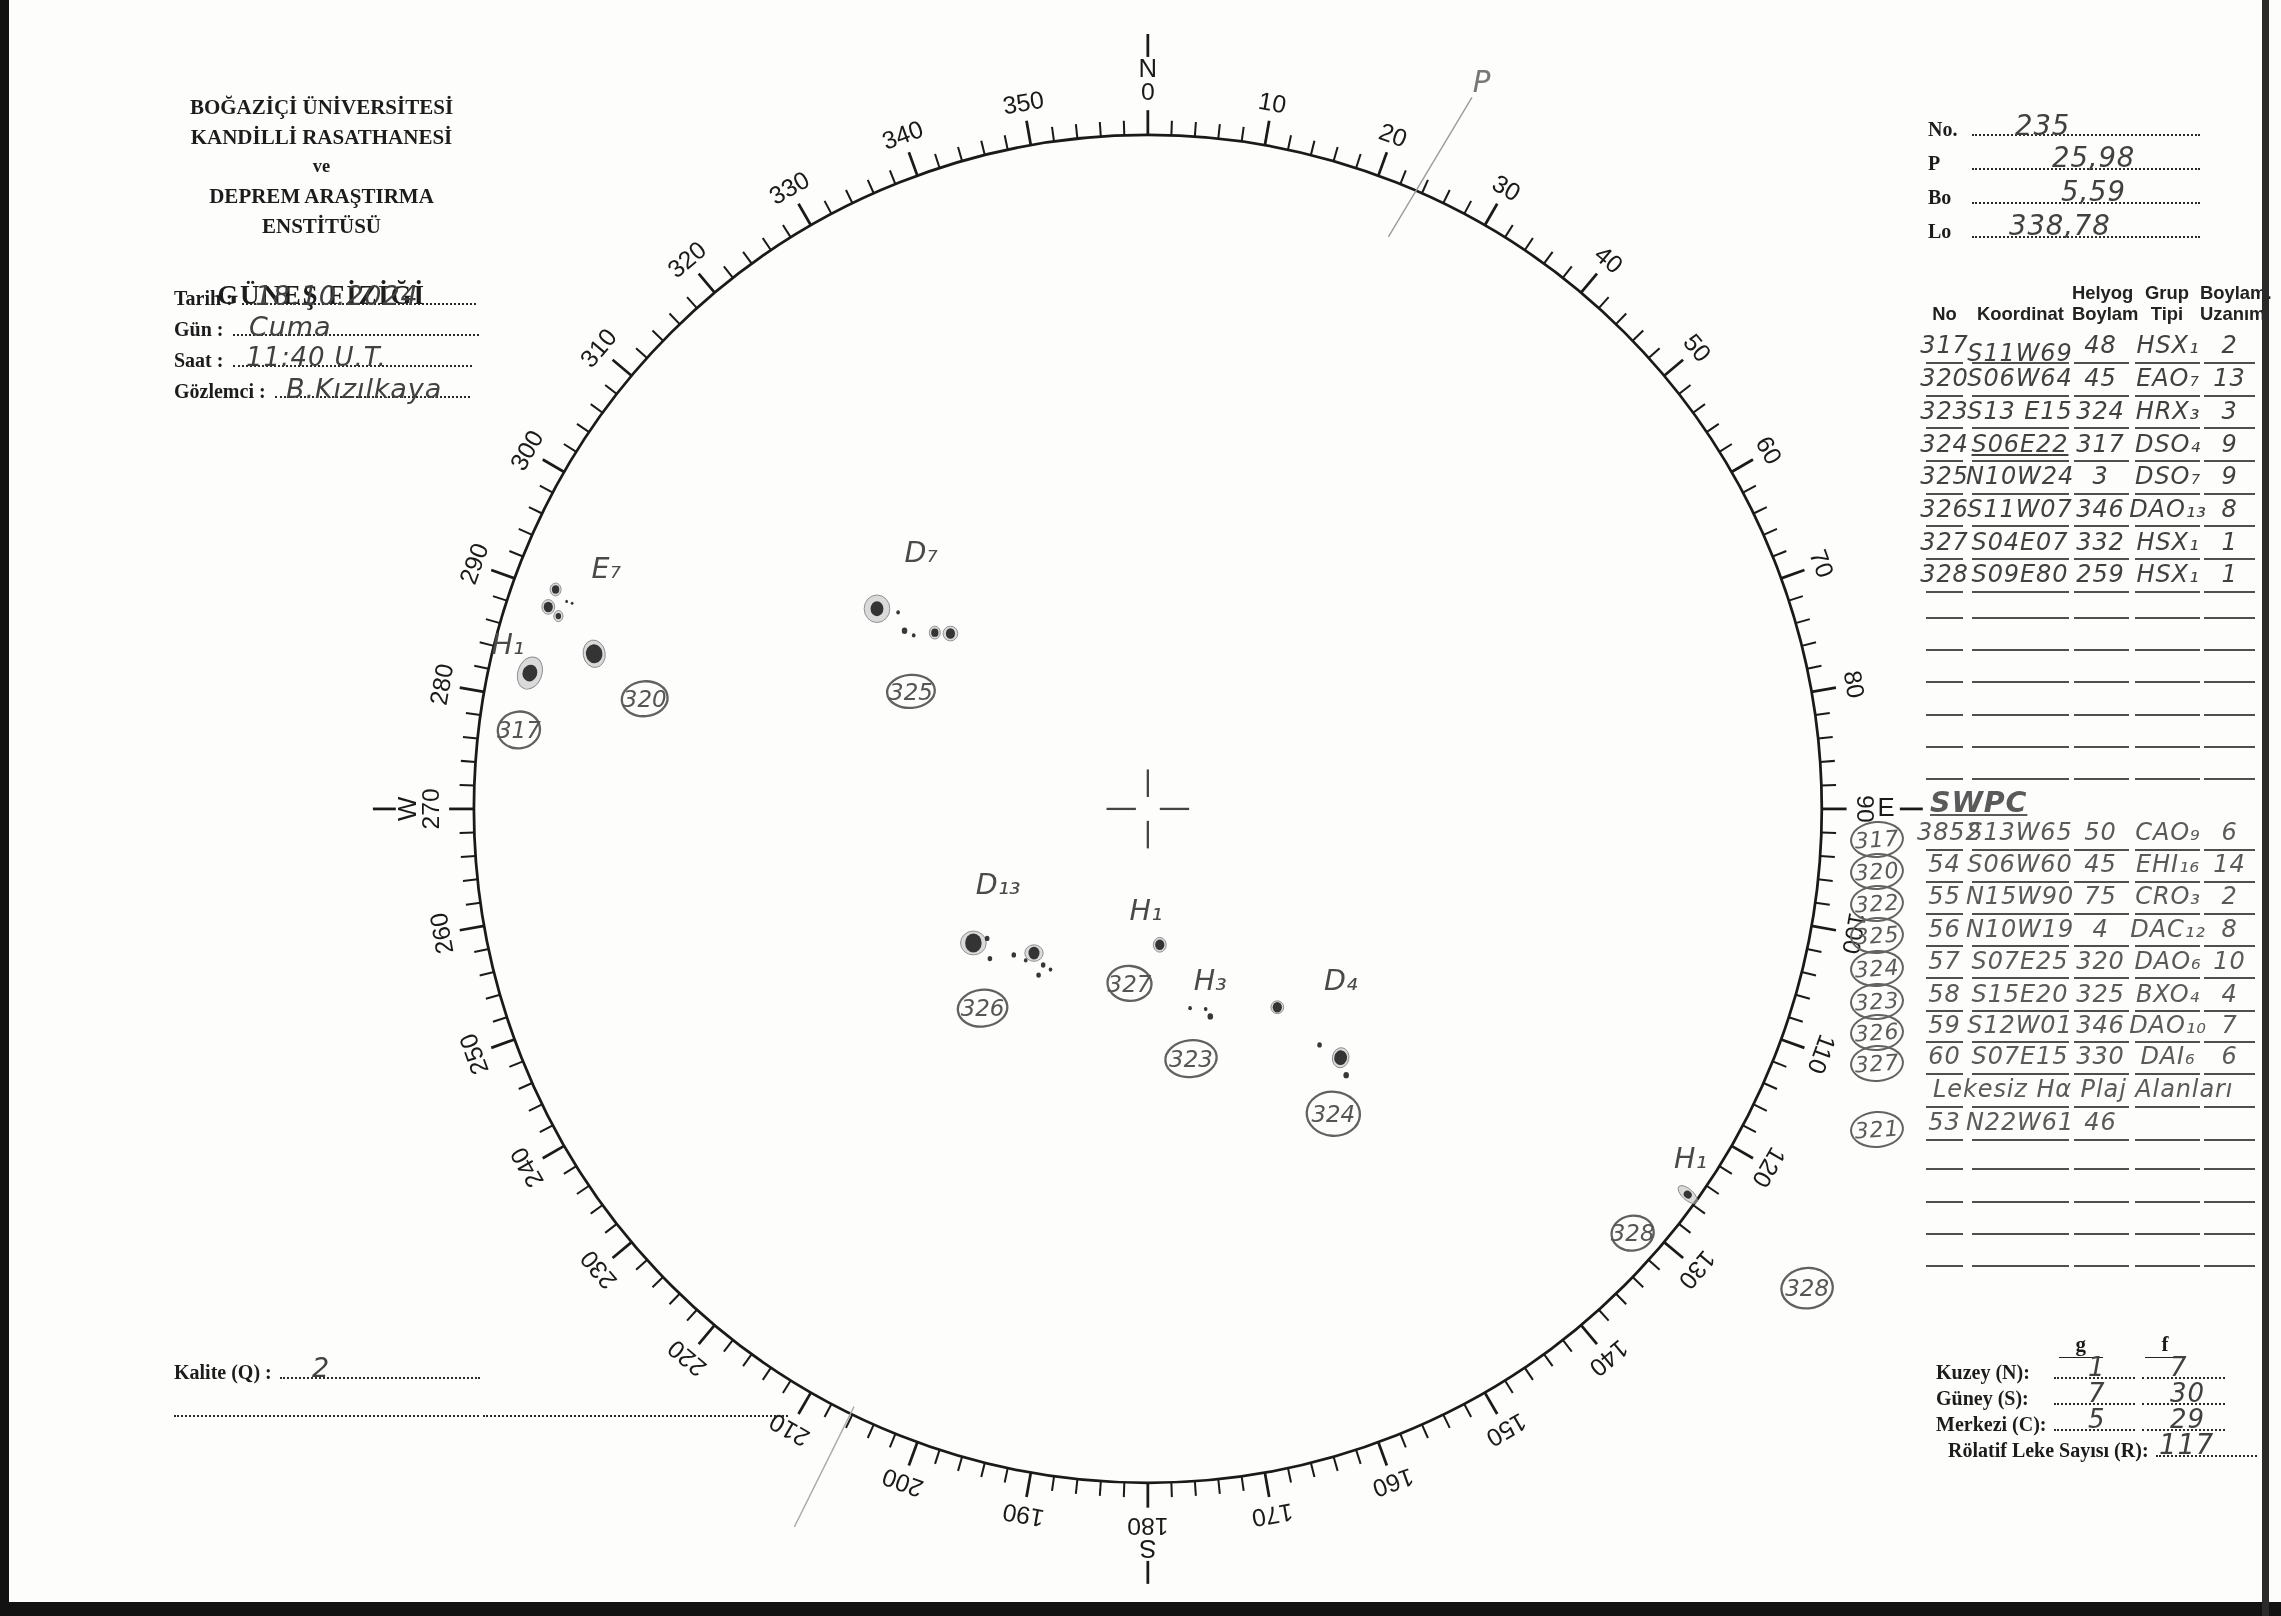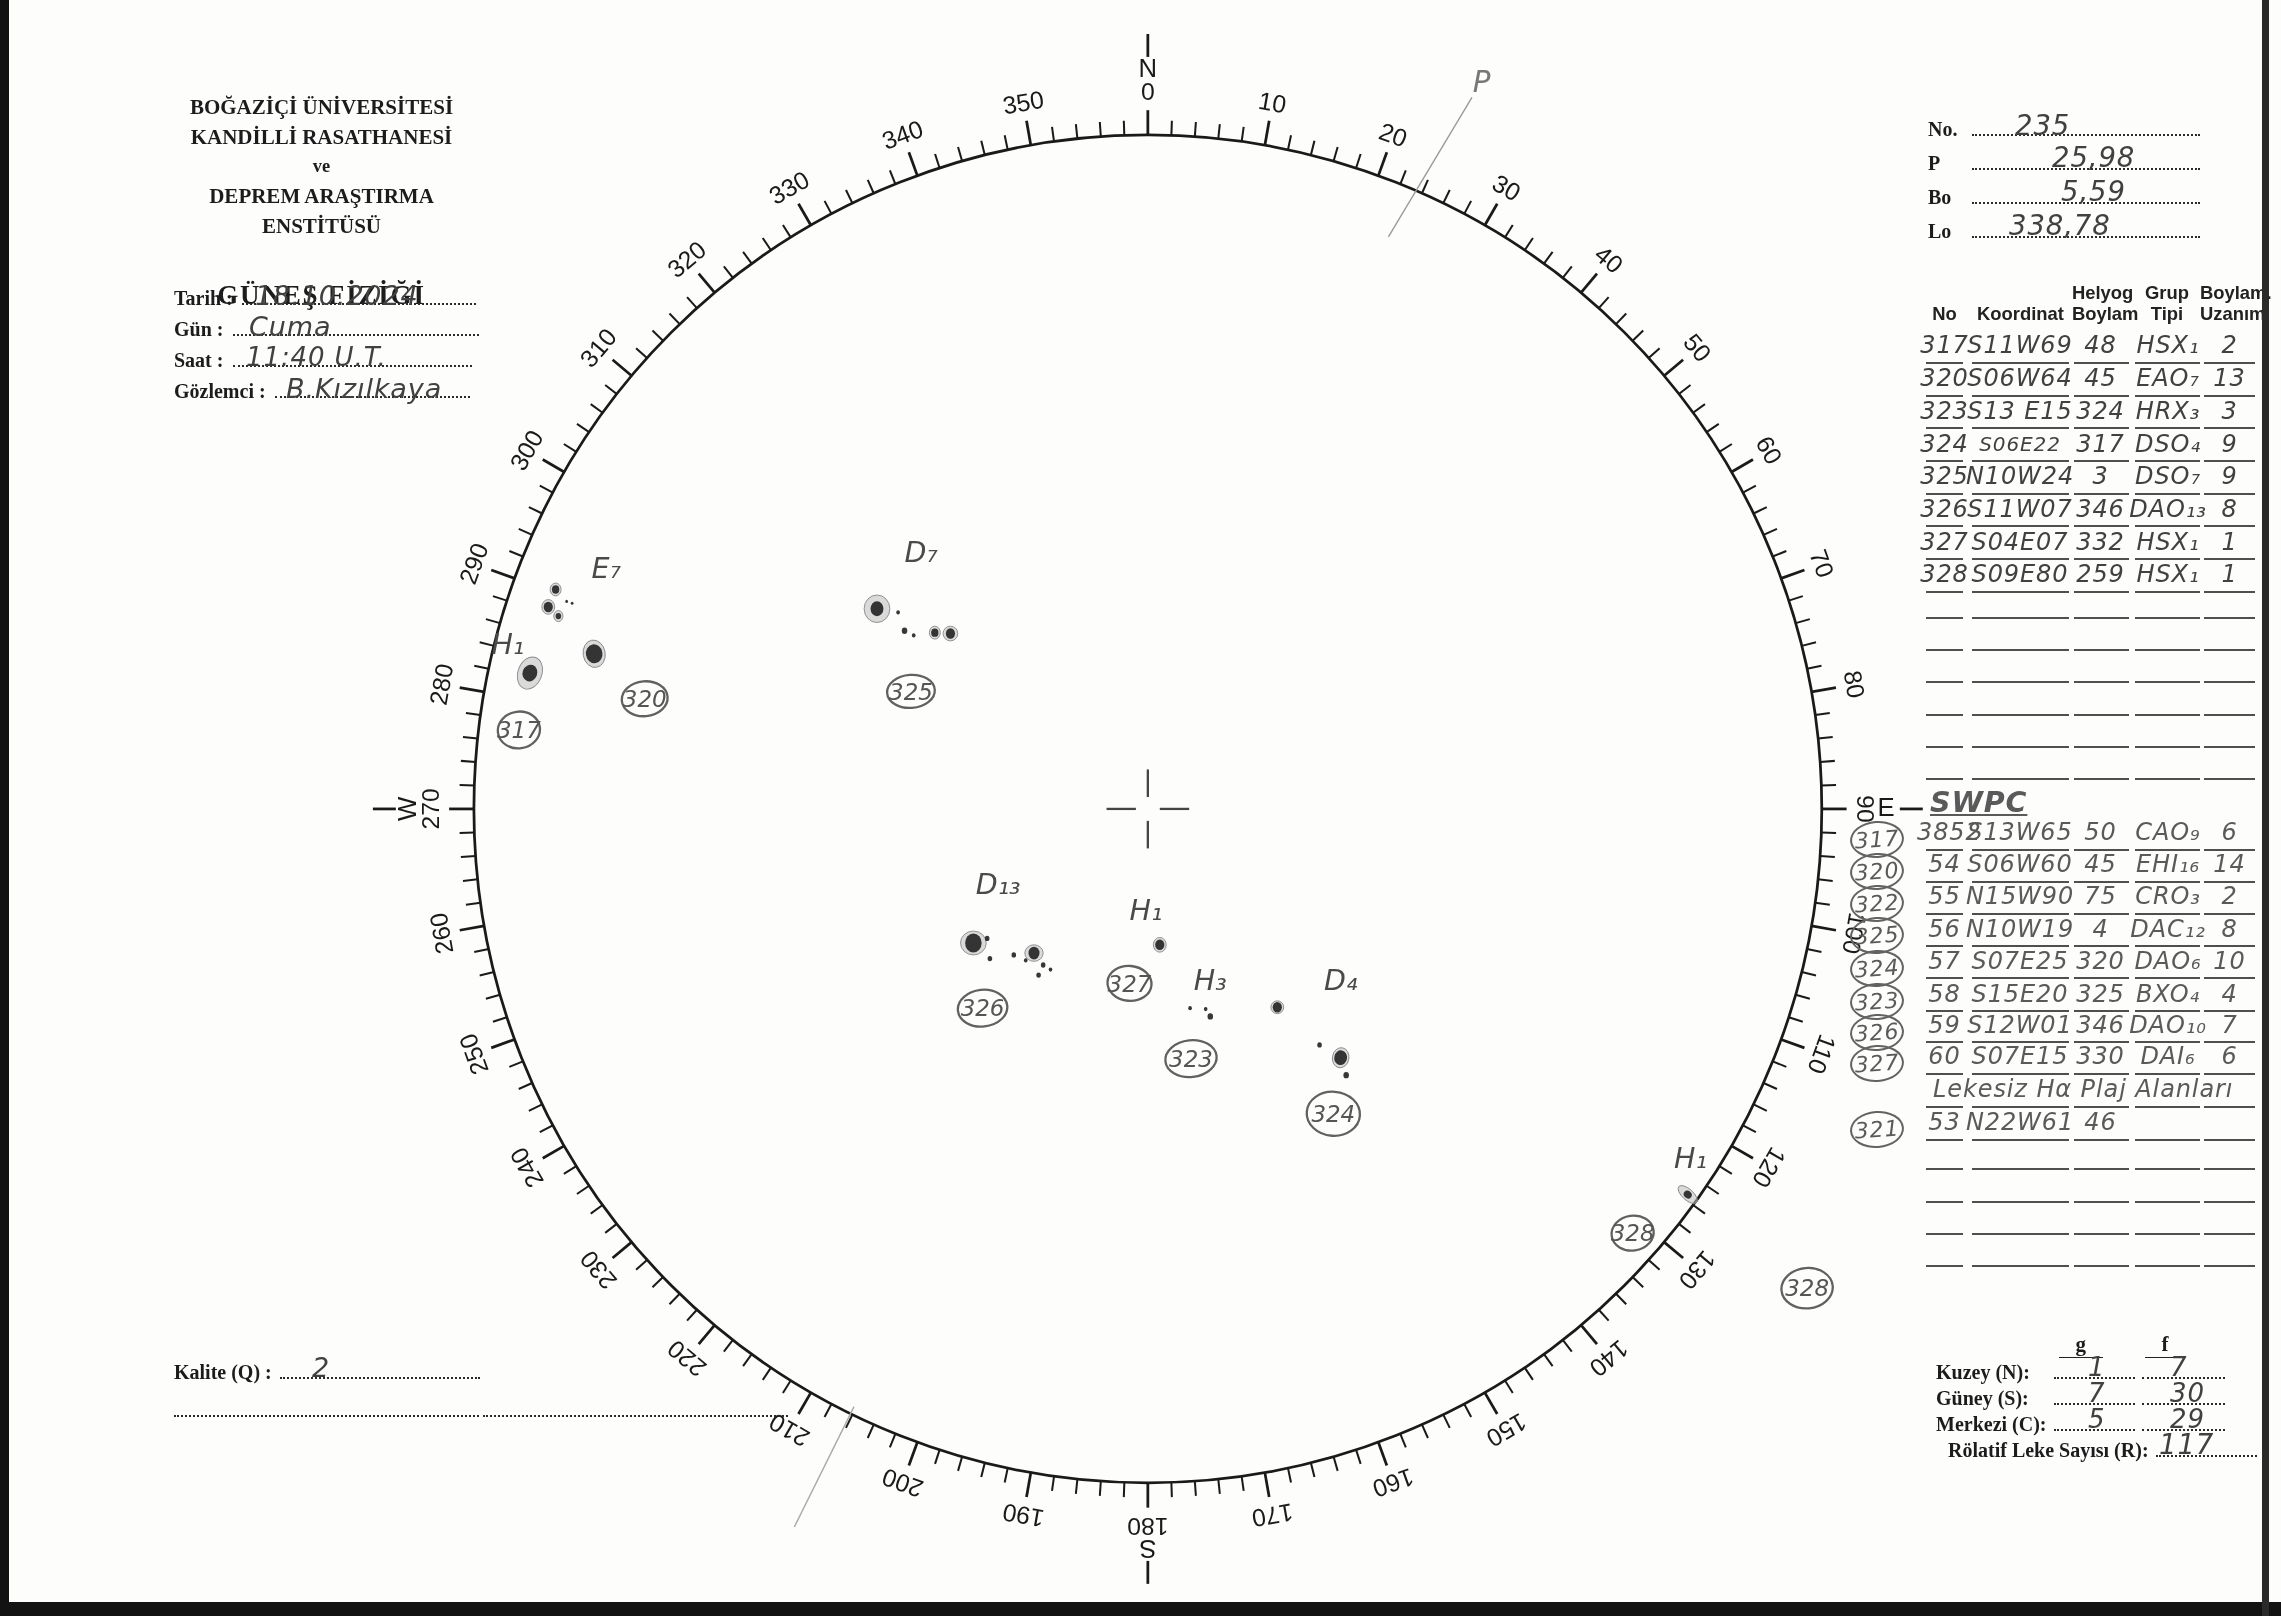--- a/index.html
+++ b/index.html
@@ -388,21 +388,21 @@
   <div class="hdr2 abs" style="left:1972px;top:303px;width:97px;">Koordinat</div>
   <div class="hdr2 abs" style="left:2072px;top:282px;width:59px;">Helyog
 Boylam</div>
   <div class="hdr2 abs" style="left:2133px;top:282px;width:68px;">Grup
 Tipi</div>
   <div class="hdr2 abs" style="left:2200px;top:282px;width:57px;">Boylam.
 Uzanım</div>
 
   <div id="group-table">
       <div class="cell hw" style="left: 1917px; top: 332px; width: 55px; font-size: 24px;">317</div>
-      <div class="cell hw" style="left: 1962px; top: 332px; width: 116px; font-size: 24px;">S11W69</div>
+      <div class="cell hw" style="left: 1962px; top: 340px; width: 116px; font-size: 24px;">S11W69</div>
       <div class="cell hw" style="left: 2064px; top: 332px; width: 73px; font-size: 24px;">48</div>
       <div class="cell hw" style="left: 2126px; top: 332px; width: 84px; font-size: 24px;">HSX₁</div>
       <div class="cell hw" style="left: 2195px; top: 332px; width: 69px; font-size: 24px;">2</div>
       <div class="rule" style="left: 1926px; top: 362px; width: 37px; background: rgb(79, 79, 79);"></div>
       <div class="rule" style="left: 1972px; top: 362px; width: 97px; background: rgb(79, 79, 79);"></div>
       <div class="rule" style="left: 2074px; top: 362px; width: 55px; background: rgb(79, 79, 79);"></div>
       <div class="rule" style="left: 2135px; top: 362px; width: 65px; background: rgb(79, 79, 79);"></div>
       <div class="rule" style="left: 2204px; top: 362px; width: 51px; background: rgb(79, 79, 79);"></div>
       <div class="cell hw" style="left: 1917px; top: 365px; width: 55px; font-size: 24px;">320</div>
       <div class="cell hw" style="left: 1962px; top: 365px; width: 116px; font-size: 24px;">S06W64</div>
@@ -418,21 +418,21 @@
       <div class="cell hw" style="left: 1962px; top: 398px; width: 116px; font-size: 24px;">S13 E15</div>
       <div class="cell hw" style="left: 2064px; top: 398px; width: 73px; font-size: 24px;">324</div>
       <div class="cell hw" style="left: 2126px; top: 398px; width: 84px; font-size: 24px;">HRX₃</div>
       <div class="cell hw" style="left: 2195px; top: 398px; width: 69px; font-size: 24px;">3</div>
       <div class="rule" style="left: 1926px; top: 427px; width: 37px; background: rgb(79, 79, 79);"></div>
       <div class="rule" style="left: 1972px; top: 427px; width: 97px; background: rgb(79, 79, 79);"></div>
       <div class="rule" style="left: 2074px; top: 427px; width: 55px; background: rgb(79, 79, 79);"></div>
       <div class="rule" style="left: 2135px; top: 427px; width: 65px; background: rgb(79, 79, 79);"></div>
       <div class="rule" style="left: 2204px; top: 427px; width: 51px; background: rgb(79, 79, 79);"></div>
       <div class="cell hw" style="left: 1917px; top: 431px; width: 55px; font-size: 24px;">324</div>
-      <div class="cell hw" style="left: 1962px; top: 431px; width: 116px; font-size: 20px;">S06E22</div>
+      <div class="cell hw" style="left: 1962px; top: 431px; width: 116px; font-size: 24px; text-decoration: underline;">S06E22</div>
       <div class="cell hw" style="left: 2064px; top: 431px; width: 73px; font-size: 24px;">317</div>
       <div class="cell hw" style="left: 2126px; top: 431px; width: 84px; font-size: 24px;">DSO₄</div>
       <div class="cell hw" style="left: 2195px; top: 431px; width: 69px; font-size: 24px;">9</div>
       <div class="rule" style="left: 1926px; top: 460px; width: 37px; background: rgb(79, 79, 79);"></div>
       <div class="rule" style="left: 1972px; top: 460px; width: 97px; background: rgb(79, 79, 79);"></div>
       <div class="rule" style="left: 2074px; top: 460px; width: 55px; background: rgb(79, 79, 79);"></div>
       <div class="rule" style="left: 2135px; top: 460px; width: 65px; background: rgb(79, 79, 79);"></div>
       <div class="rule" style="left: 2204px; top: 460px; width: 51px; background: rgb(79, 79, 79);"></div>
       <div class="cell hw" style="left: 1917px; top: 463px; width: 55px; font-size: 24px;">325</div>
       <div class="cell hw" style="left: 1962px; top: 463px; width: 116px; font-size: 24px;">N10W24</div>

